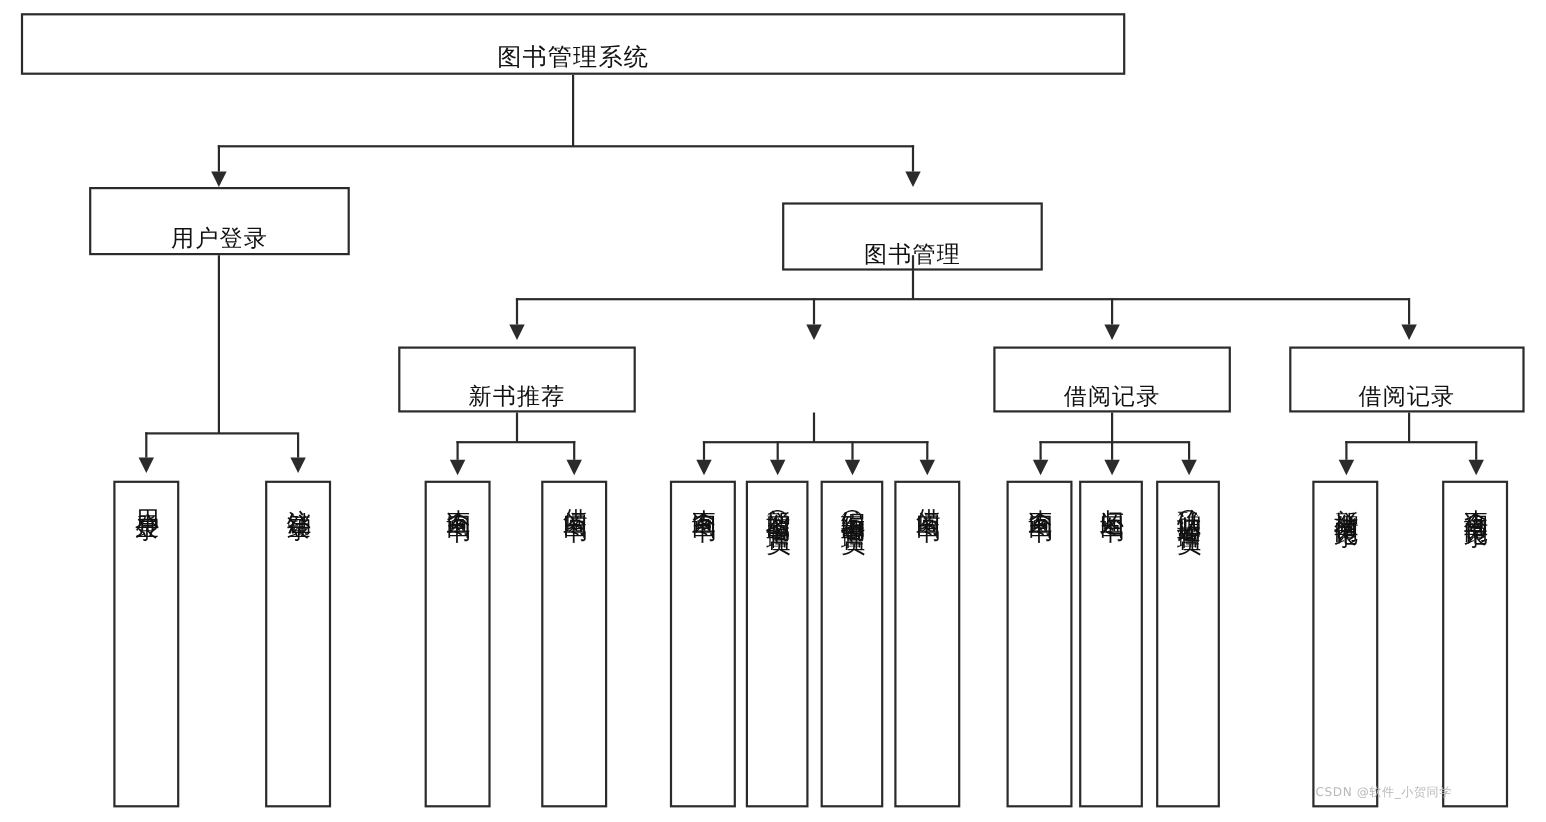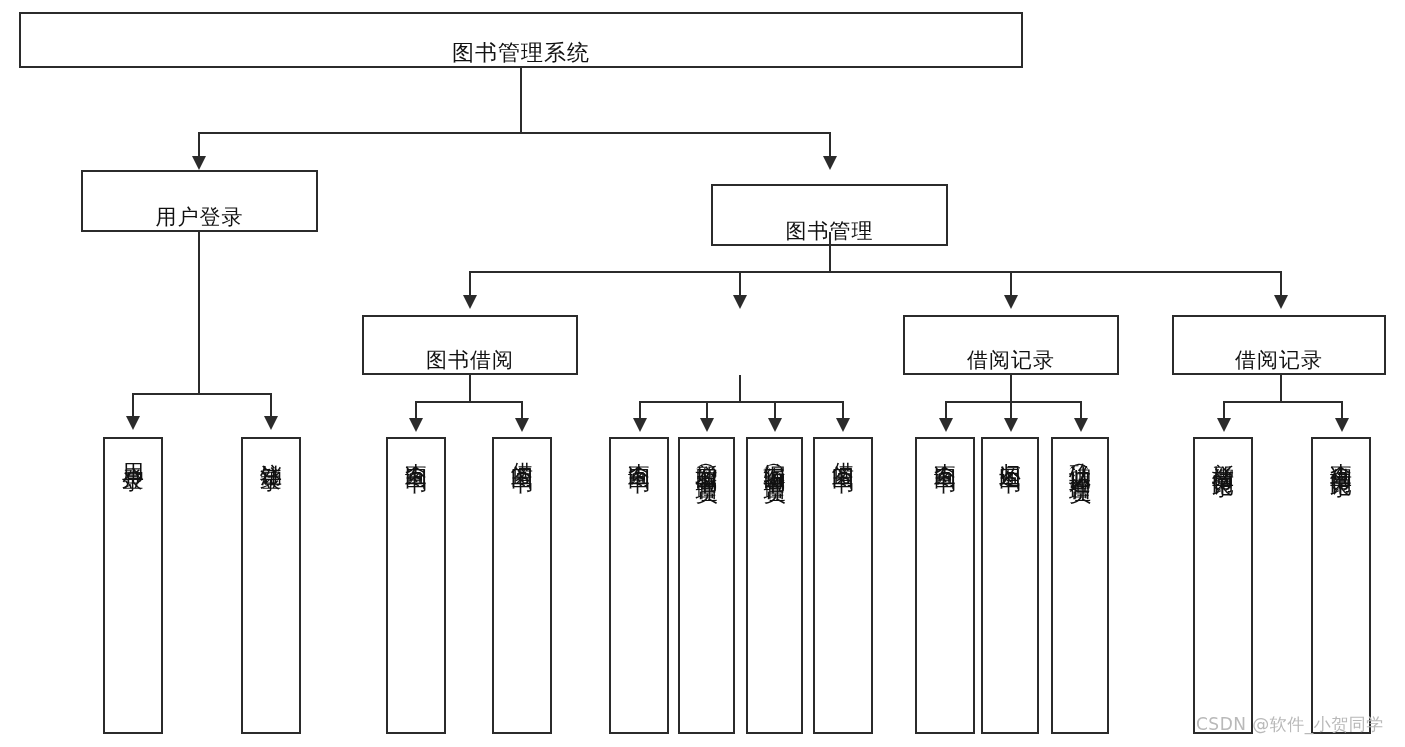--- a/index.html
+++ b/index.html
@@ -62,21 +62,21 @@
   .arrow{
     position:absolute;
     width:0;height:0;
     border-left:7px solid transparent;
     border-right:7px solid transparent;
     border-top:14px solid #2b2b2b;
   }
   
   #watermark{
     position:absolute;
-    font-size:17px;
+    font-size:11px;
     color:#b9b9b9;
     white-space:nowrap;
     letter-spacing:0.5px;
     pointer-events:none;
   }
 </style>
 </head>
 <body>
 
 <div id="canvas">
@@ -113,21 +113,21 @@
   <div class="ln vln" style="left:469px;top:271px;height:24px;"></div>
   <div class="arrow" style="left:463px;top:295px;"></div>
   <div class="ln vln" style="left:739px;top:271px;height:24px;"></div>
   <div class="arrow" style="left:733px;top:295px;"></div>
   <div class="ln vln" style="left:1010px;top:271px;height:24px;"></div>
   <div class="arrow" style="left:1004px;top:295px;"></div>
   <div class="ln vln" style="left:1280px;top:271px;height:24px;"></div>
   <div class="arrow" style="left:1274px;top:295px;"></div>
 
   <div class="node horiz" style="left:362px;top:315px;width:216px;height:60px;">
-    <span class="label">图书借阅</span>
+    <span class="label">新书推荐</span>
   </div>
   <div class="node horiz" style="left:903px;top:315px;width:216px;height:60px;">
     <span class="label">借阅记录</span>
   </div>
   <div class="node horiz" style="left:1172px;top:315px;width:214px;height:60px;">
     <span class="label">借阅记录</span>
   </div>
 
   <div class="ln vln" style="left:469px;top:375px;height:27px;"></div>
   <div class="ln hln" style="left:415px;top:401px;width:108px;"></div>

